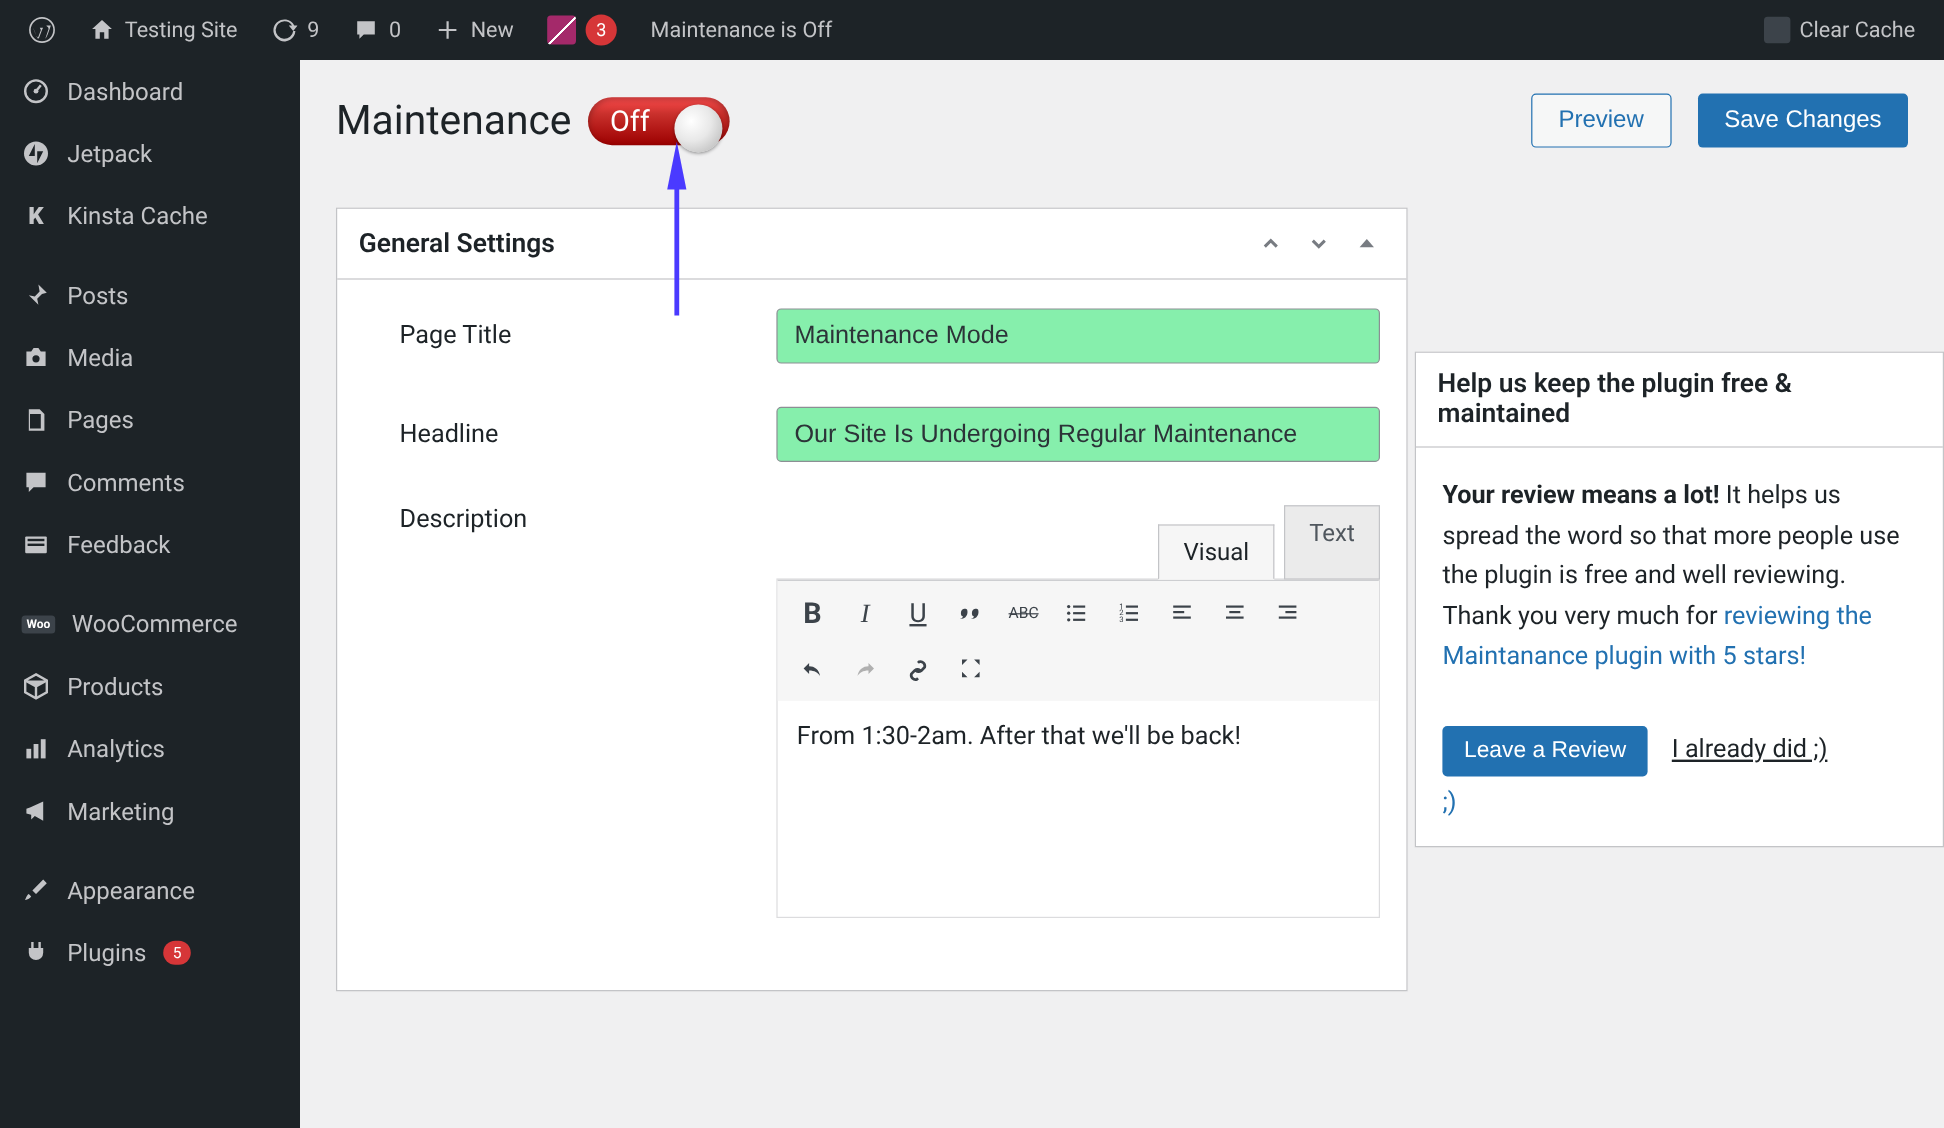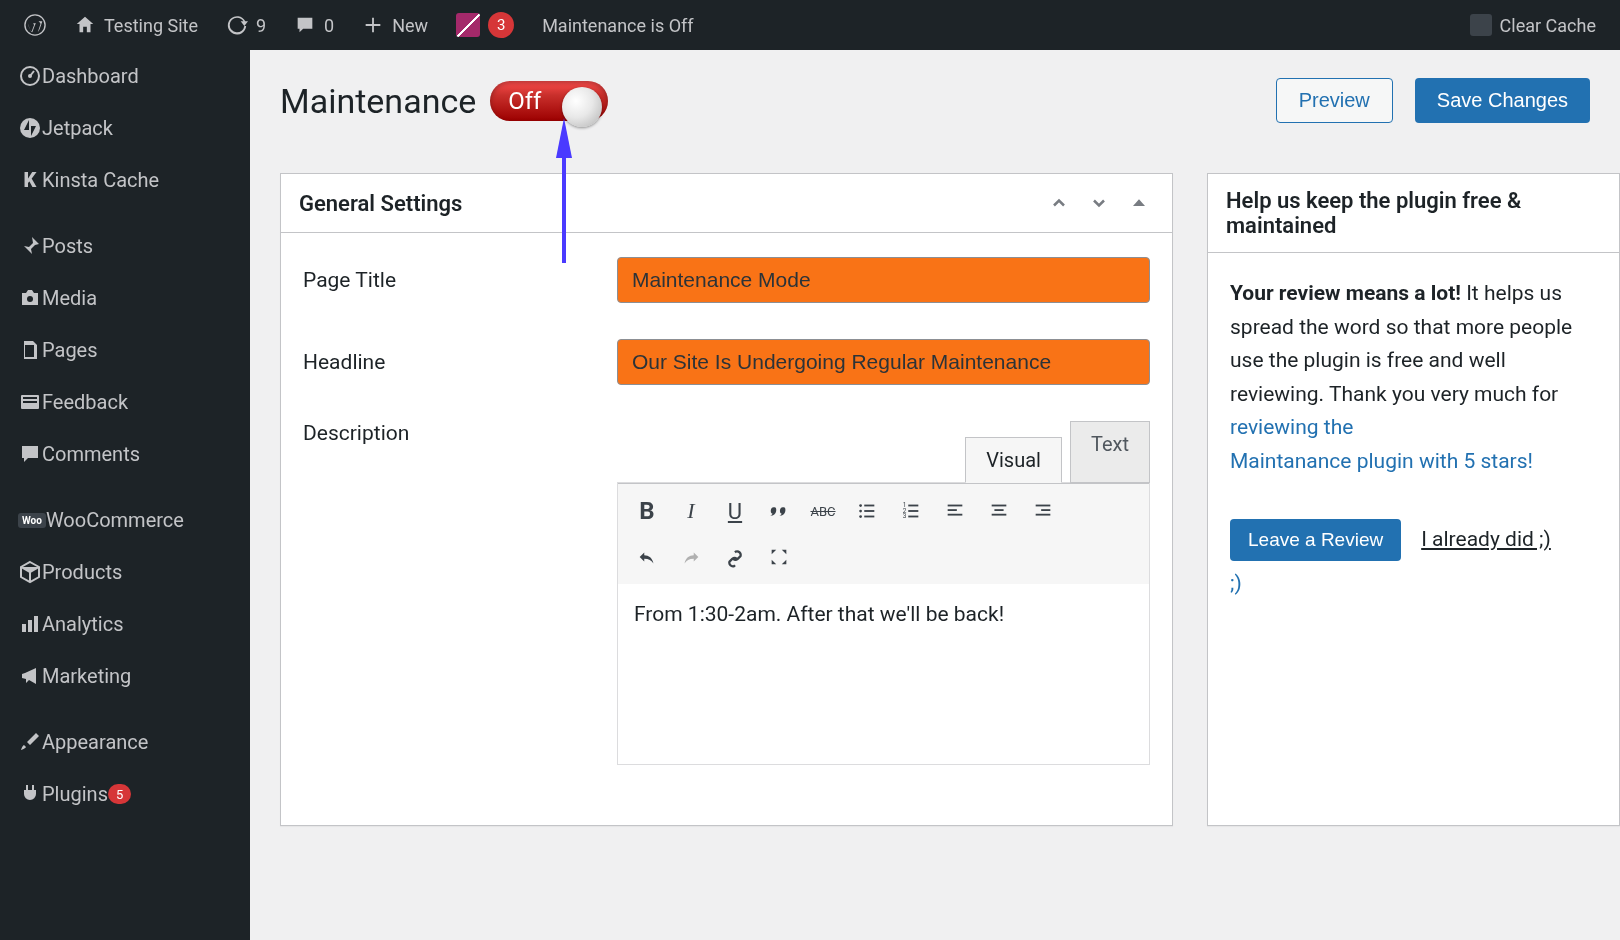--- a/index.html
+++ b/index.html
@@ -59,20 +59,21 @@
   width: 250px;
   background: #1d2327;
   height: calc(940px - 50px);
   color: #c3c4c7;
   font-size: 20px;
   overflow: hidden;
 }
 .sidebar-item {
   display: flex;
   align-items: center;
+  gap: 14px;
   padding: 14px 18px;
   cursor: pointer;
 }
 .sidebar-item svg { width: 24px; height: 24px; fill: currentColor; flex-shrink: 0; }
 .sidebar-sep { height: 14px; }
 .sidebar-badge {
   background: #d63638;
   color: #fff;
   border-radius: 10px;
   padding: 0 8px;
@@ -170,21 +171,22 @@
   top: 0;
   left: 266px;
   width: 36px;
   height: 200px;
   pointer-events: none;
 }
 
 
 .columns {
   display: flex;
-  gap: 34px;
+  gap: 6px;
+  align-items: center;
 }
 .col-main { width: 893px; }
 .col-side { flex: 1; display: flex; flex-direction: row; gap: 18px; }
 
 
 .postbox {
   background: #fff;
   border: 1px solid #c3c4c7;
   box-shadow: 0 1px 1px rgba(0,0,0,0.04);
 }
@@ -222,31 +224,32 @@
 .form-row {
   display: flex;
   margin-bottom: 36px;
   align-items: center;
 }
 .form-row.top-align { align-items: flex-start; }
 .form-label {
   width: 314px;
   font-size: 21px;
   color: #1d2327;
+  margin-left: 30px;
 }
 .form-field {
   flex: 1;
 }
 .text-input {
   width: 100%;
   padding: 10px 14px;
   font-size: 21px;
   border: 1px solid #8c8f94;
   border-radius: 4px;
-  background: #f97316;
+  background: #86efac;
   color: #2c3338;
 }
 
 
 .editor-wrap {
   border: 1px solid #dcdcde;
   background: #fff;
 }
 .editor-tabs {
   display: flex;
@@ -402,31 +405,31 @@
   </div>
   <div class="sidebar-item">
     <svg viewBox="0 0 24 24">
         <path d="M6 3h9l4 4v14H6z"></path>
         <path d="M7 7h9v12H7z" fill="#1d2327"></path>
       </svg>
     <span>Pages</span>
   </div>
   <div class="sidebar-item">
     <svg viewBox="0 0 24 24">
+        <path d="M4 4h16v12H10l-4 4v-4H4z"></path>
+      </svg>
+    <span>Comments</span>
+  </div>
+  <div class="sidebar-item">
+    <svg viewBox="0 0 24 24">
         <rect x="3" y="5" width="18" height="14" rx="1"></rect>
         <rect x="5" y="7" width="14" height="2" fill="#1d2327"></rect>
         <rect x="5" y="11" width="14" height="2" fill="#1d2327"></rect>
       </svg>
     <span>Feedback</span>
-  </div>
-  <div class="sidebar-item">
-    <svg viewBox="0 0 24 24">
-        <path d="M4 4h16v12H10l-4 4v-4H4z"></path>
-      </svg>
-    <span>Comments</span>
   </div>
   <div class="sidebar-sep"></div>
   <div class="sidebar-item">
     <span class="woo-box">Woo</span>
     <span>WooCommerce</span>
   </div>
   <div class="sidebar-item">
     <svg viewBox="0 0 24 24">
         <path d="M12 2l9 5v10l-9 5-9-5V7z" fill="none" stroke="currentColor" stroke-width="2"></path>
         <path d="M3 7l9 5 9-5M12 12v10" stroke="currentColor" stroke-width="2"></path>

